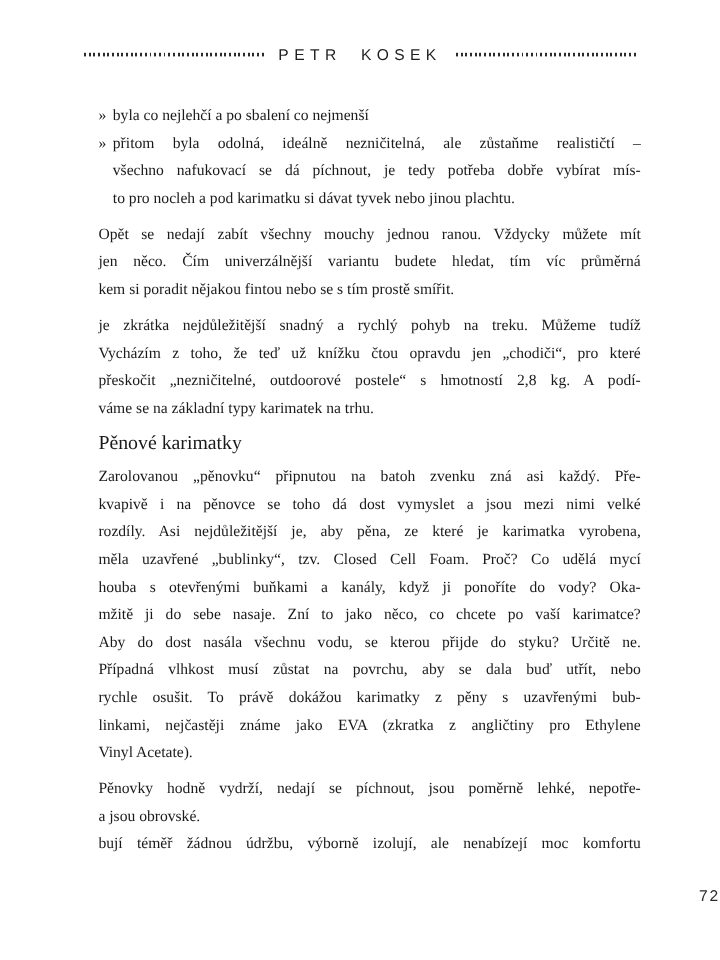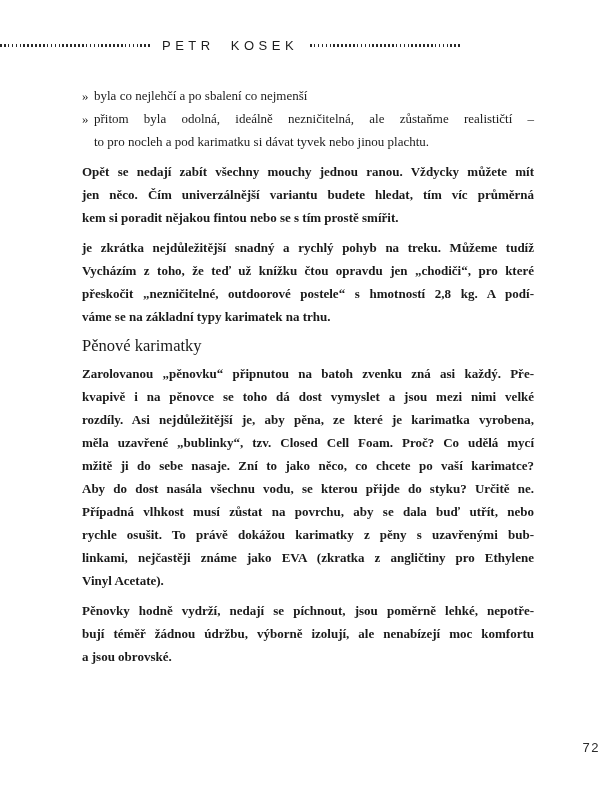--- a/index.html
+++ b/index.html
@@ -12,20 +12,21 @@
     font-family: "Liberation Serif", serif;
     overflow: hidden;
   }
   
   .header {
     position: absolute;
     top: 36px; left: 0; right: 0;
     height: 18px;
     display: flex;
     align-items: center;
+    justify-content: center;
     gap: 12px;
   }
   .rule {
     width: 150px;
     height: 3px;
     background-image: repeating-linear-gradient(90deg,
       #2a2a2a 0px, #2a2a2a 1.6px,
       transparent 1.6px, transparent 3.9px);
   }
   .author {
@@ -39,21 +40,21 @@
   
   .content {
     position: absolute;
     left: 82px;
     top: 84px;
     width: 452px;
     font-size: 13px;
     line-height: 23px;
   }
   .block { margin: 0; }
-  .paragraph { margin-top: 7px; font-weight: bold; }
+  .paragraph { margin-top: 7px; }
   .bullet { position: relative; padding-left: 12px; margin-top: 0; }
   .bullet .marker {
     position: absolute;
     left: 0; top: 0;
     line-height: 23px;
   }
   .line {
     text-align: justify;
     text-align-last: justify;
     white-space: nowrap;
@@ -96,50 +97,52 @@
   </div>
 
   <div class="content">
       <div class="block bullet">
         <span class="marker">»</span>
         <div class="line last">byla co nejlehčí a po sbalení co nejmenší</div>
       </div>
       <div class="block bullet">
         <span class="marker">»</span>
         <div class="line">přitom byla odolná, ideálně nezničitelná, ale zůstaňme realističtí –</div>
+        <div class="line">všechno nafukovací se dá píchnout, je tedy potřeba dobře vybírat mís-</div>
         <div class="line last">to pro nocleh a pod karimatku si dávat tyvek nebo jinou plachtu.</div>
       </div>
       <div class="block paragraph">
         <div class="line">Opět se nedají zabít všechny mouchy jednou ranou. Vždycky můžete mít</div>
         <div class="line">jen něco. Čím univerzálnější variantu budete hledat, tím víc průměrná</div>
         <div class="line last">kem si poradit nějakou fintou nebo se s tím prostě smířit.</div>
       </div>
       <div class="block paragraph">
         <div class="line">je zkrátka nejdůležitější snadný a rychlý pohyb na treku. Můžeme tudíž</div>
         <div class="line">Vycházím z toho, že teď už knížku čtou opravdu jen „chodiči“, pro které</div>
         <div class="line">přeskočit „nezničitelné, outdoorové postele“ s hmotností 2,8 kg. A podí-</div>
         <div class="line last">váme se na základní typy karimatek na trhu.</div>
       </div>
       <div class="heading">Pěnové karimatky</div>
       <div class="block paragraph">
         <div class="line">Zarolovanou „pěnovku“ připnutou na batoh zvenku zná asi každý. Pře-</div>
         <div class="line">kvapivě i na pěnovce se toho dá dost vymyslet a jsou mezi nimi velké</div>
         <div class="line">rozdíly. Asi nejdůležitější je, aby pěna, ze které je karimatka vyrobena,</div>
         <div class="line">měla uzavřené „bublinky“, tzv. Closed Cell Foam. Proč? Co udělá mycí</div>
+        <div class="line">houba s otevřenými buňkami a kanály, když ji ponoříte do vody? Oka-</div>
         <div class="line">mžitě ji do sebe nasaje. Zní to jako něco, co chcete po vaší karimatce?</div>
         <div class="line">Aby do dost nasála všechnu vodu, se kterou přijde do styku? Určitě ne.</div>
         <div class="line">Případná vlhkost musí zůstat na povrchu, aby se dala buď utřít, nebo</div>
         <div class="line">rychle osušit. To právě dokážou karimatky z pěny s uzavřenými bub-</div>
         <div class="line">linkami, nejčastěji známe jako EVA (zkratka z angličtiny pro Ethylene</div>
         <div class="line last">Vinyl Acetate).</div>
       </div>
       <div class="block paragraph">
         <div class="line">Pěnovky hodně vydrží, nedají se píchnout, jsou poměrně lehké, nepotře-</div>
+        <div class="line last">a jsou obrovské.</div>
         <div class="line">bují téměř žádnou údržbu, výborně izolují, ale nenabízejí moc komfortu</div>
-        <div class="line last">a jsou obrovské.</div>
       </div>
     </div>
 
   <div class="footer">
     <span class="page-number">72</span>
   </div>
 
 </div>
 
 </body></html>

